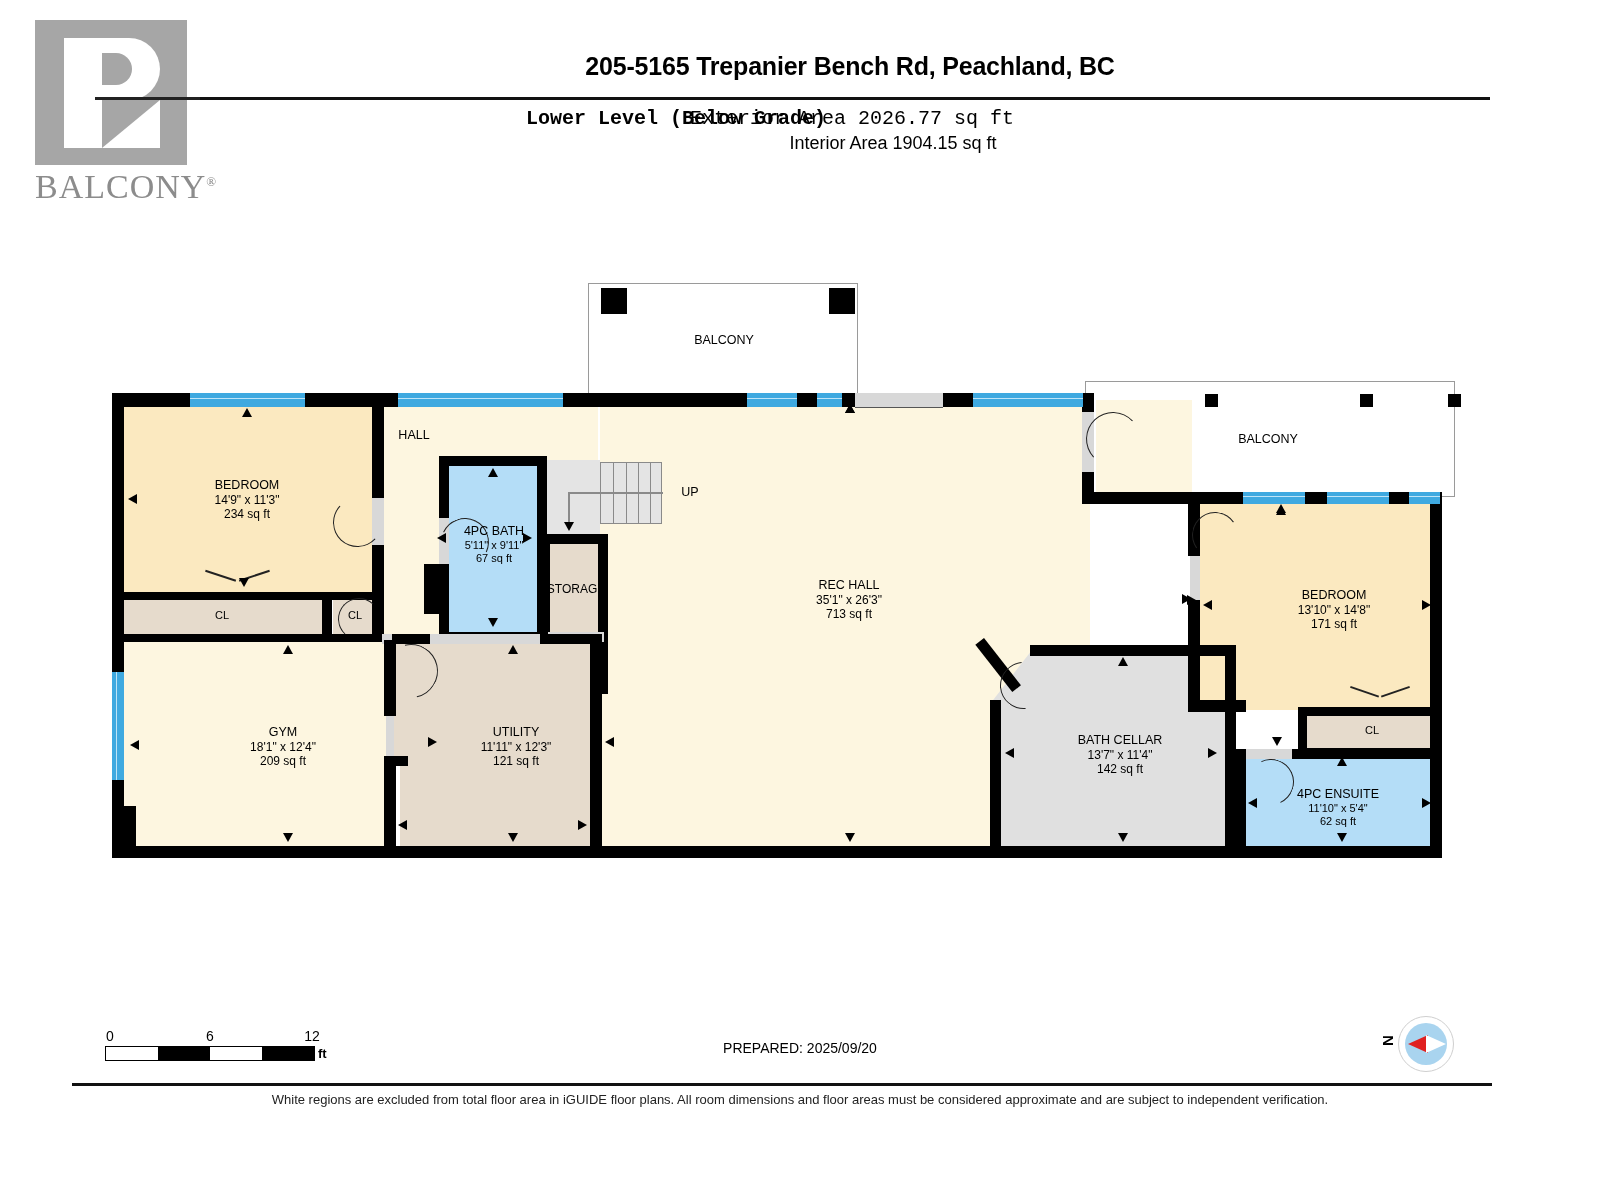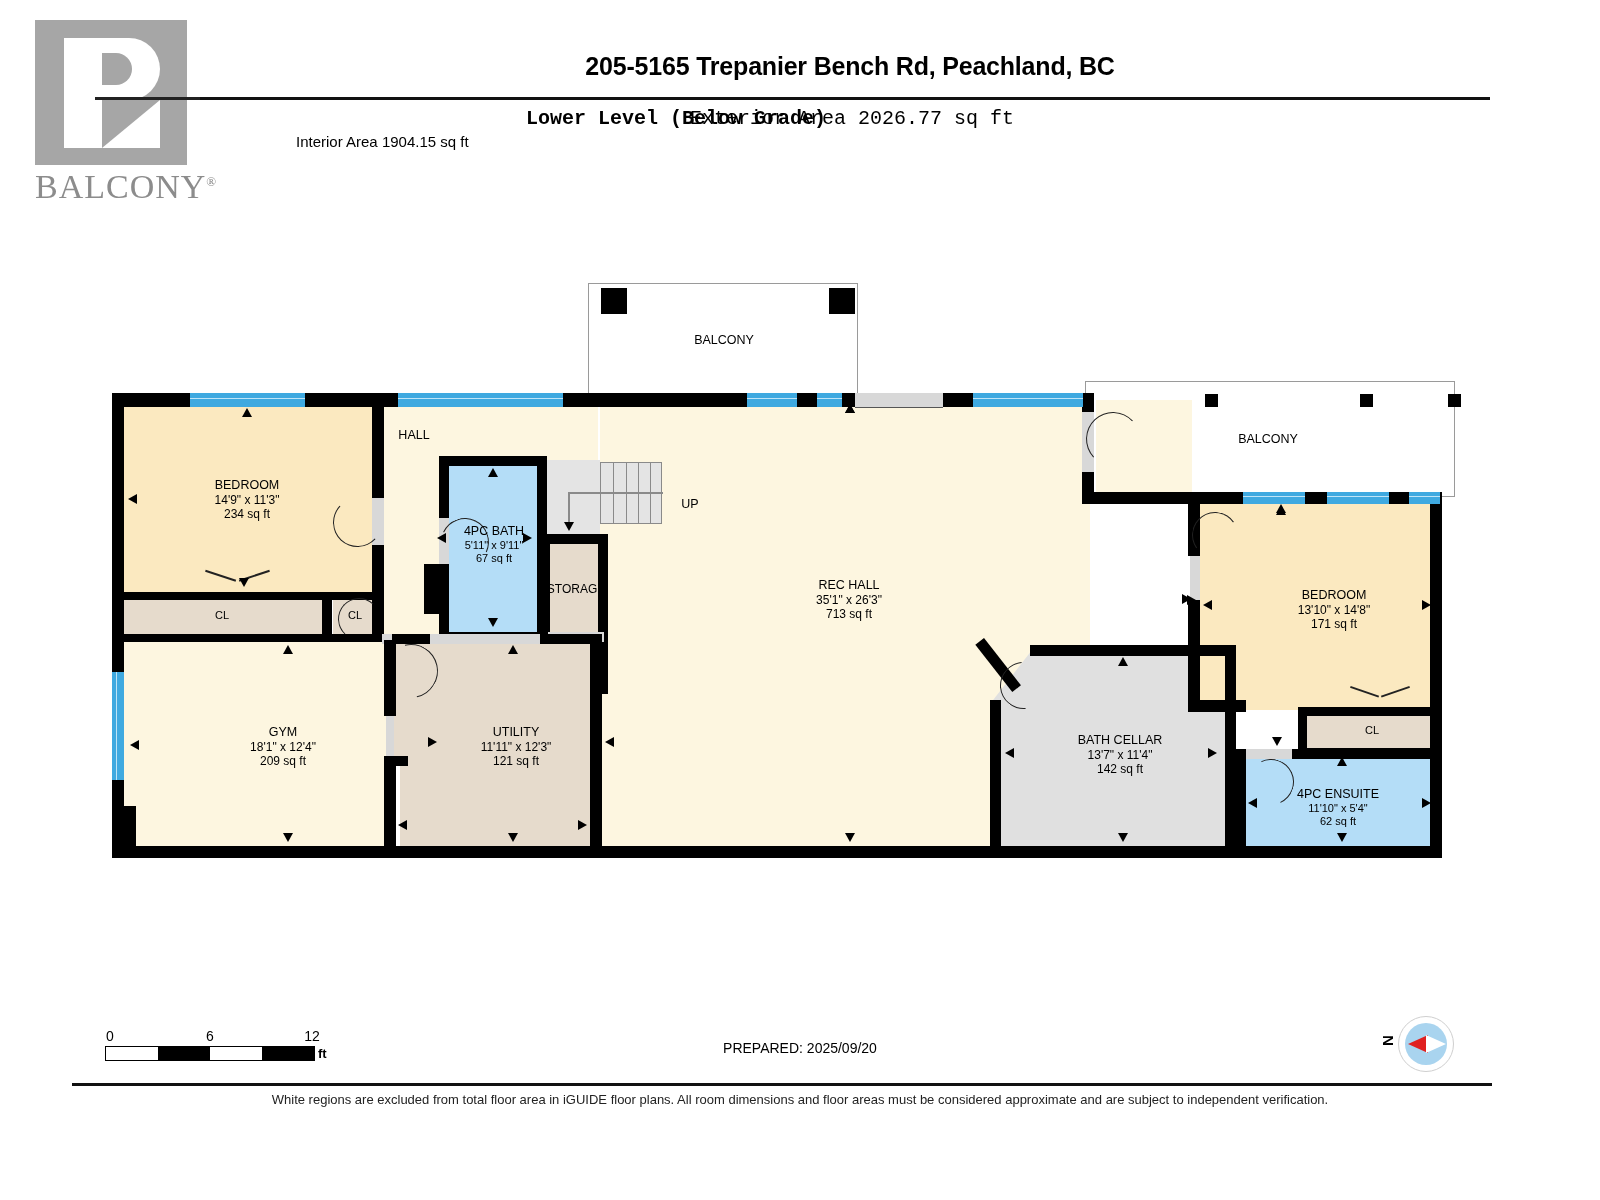--- a/index.html
+++ b/index.html
@@ -21,21 +21,21 @@
   #logo .word{position:absolute;left:0;top:148px;font-size:34px;letter-spacing:1px;color:#8c8c8c;
       font-family:"Liberation Serif","DejaVu Serif",serif;}
   #logo .word sup{font-size:13px;vertical-align:super;}
 
   #addr{position:absolute;left:200px;top:52px;width:1300px;text-align:center;
         font-size:25px;font-weight:bold;letter-spacing:-0.2px;}
   #hrule{position:absolute;left:200px;top:97px;width:1290px;height:3px;background:#111;}
   #lvlline{position:absolute;left:200px;top:107px;width:1290px;text-align:center;font-size:20px;font-family:Liberation Mono, monospace;}
   #lvlline .lbl{font-weight:bold;}
   #lvlline .v{margin-left:14px;}
-  #arealine2{position:absolute;left:200px;top:133px;width:1290px;font-size:15px;}
+  #arealine2{position:absolute;left:200px;top:133px;width:1290px;text-align:center;font-size:18px;}
   #arealine2 .pad{display:inline-block;margin-left:8px;}
 
   
   #plan{position:absolute;left:0;top:0;width:1600px;height:1200px;}
 
   .rm{position:absolute;box-sizing:border-box;}
   .f-cream{background:#fdf6e0;}
   .f-tan{background:#fbe9c0;}
   .f-blue{background:#b4ddf7;}
   .f-grey{background:#e0e0e0;}
@@ -264,21 +264,21 @@
   <div class="swing" style="left:1086px;top:412px;width:52px;height:52px;transform:rotate(92deg);"></div>
 
   <div class="stepbox" style="left:600px;top:462px;width:62px;height:62px;"></div>
   <div class="step" style="left:613px;top:463px;height:60px;"></div>
   <div class="step" style="left:626px;top:463px;height:60px;"></div>
   <div class="step" style="left:638px;top:463px;height:60px;"></div>
   <div class="step" style="left:650px;top:463px;height:60px;"></div>
   <div class="wthin" style="left:568px;top:492px;width:95px;height:1.5px;"></div>
   <div class="wthin" style="left:568px;top:492px;width:1.5px;height:34px;"></div>
   <div class="arr d" style="left:564px;top:522px;"></div>
-  <div class="lbl" style="left:690px;top:485px;margin-top:12px;">
+  <div class="lbl" style="left:690px;top:485px;">
     <div class="n">UP</div>
   </div>
 
   <div class="arr u" style="left:242px;top:408px;"></div>
   <div class="arr l" style="left:128px;top:494px;"></div>
   <div class="arr d" style="left:239px;top:578px;"></div>
   <div class="arr u" style="left:283px;top:645px;"></div>
   <div class="arr l" style="left:130px;top:740px;"></div>
   <div class="arr d" style="left:283px;top:833px;"></div>
   <div class="arr u" style="left:508px;top:645px;"></div>

